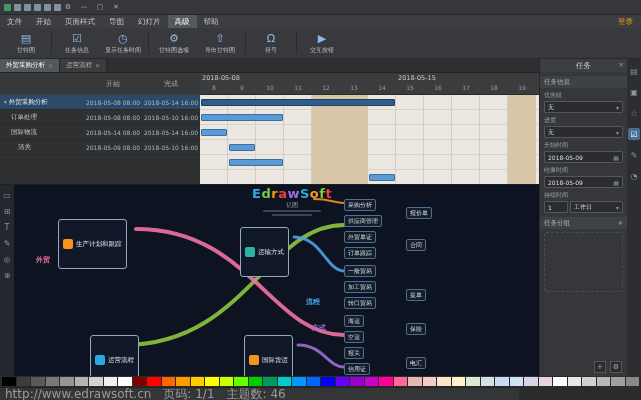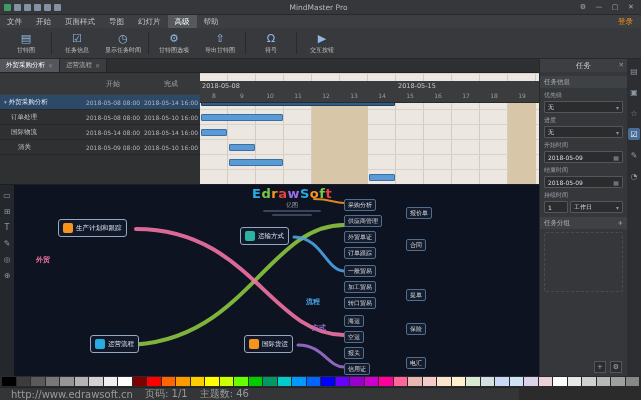--- a/index.html
+++ b/index.html
@@ -48,35 +48,35 @@
 .gt-hcell{width:58px;font-size:7px;color:#a8a8a8;display:flex;align-items:center;justify-content:center}
 .gt-row{height:15px;display:flex;align-items:center;font-size:6.5px;color:#c2c2c2;border-bottom:1px solid #27282a}
 .gt-row.selected{background:#2c4a68;color:#e8eef5}
 .gt-name{width:84px;white-space:nowrap;overflow:hidden}
 .gt-cell{width:58px;text-align:center;font-size:6px;color:#aeb6bd}
 .gt-arrow{font-size:5.5px;color:#9ab;margin-right:2px}
 
 .gantt-timeline{position:relative;flex:1;background:#ece7e0;overflow:hidden;
  background-image:repeating-linear-gradient(to bottom,transparent 0 14px,#d8d2c8 14px 15px),repeating-linear-gradient(to right,transparent 0 27px,#d2ccc3 27px 28px);
  background-position:0 22px,0 0}
-.tl-header{position:absolute;top:8px;left:0;right:0;height:22px;background:#3a3c3e;border-bottom:1px solid #2a2a2a;z-index:3}
+.tl-header{position:absolute;top:0;left:0;right:0;height:22px;background:#3a3c3e;border-bottom:1px solid #2a2a2a;z-index:3}
 .tl-week{position:absolute;top:1px;font-size:6.5px;color:#c8c8c8}
 .tl-day{position:absolute;top:11px;width:28px;text-align:center;font-size:6px;color:#9a9a9a}
 .tl-weekend{position:absolute;top:22px;bottom:0;width:28px;background:#d7c6a7;z-index:1}
 .tl-bar{position:absolute;height:7px;background:#5b9bd5;border:1px solid #3a6ea5;border-radius:1px;z-index:2}
 .tl-bar.summary{background:#2f5d8c;border-color:#1f3f60}
 
 
 .canvas-wrap{position:absolute;top:126px;left:0;width:539px;height:191px;background:#0d1320}
 .canvas-toolbar{position:absolute;left:0;top:0;bottom:0;width:14px;background:#24272c;display:flex;flex-direction:column;align-items:center;gap:7px;padding-top:6px;z-index:5}
 .ct-icon{font-size:8px;color:#8d97a5;line-height:9px}
 .mindmap{position:absolute;left:14px;top:0;width:525px;height:191px;overflow:hidden}
 .edges{position:absolute;left:0;top:0;z-index:1}
 .leaf{position:absolute;font-size:6px;line-height:8px;color:#d6dde6;background:#151d2c;border:1px solid #4f6f92;border-radius:2px;padding:1px 3px;white-space:nowrap;z-index:4}
-.boxnode{position:absolute;background:#10182a;border:1px solid #93a9c0;border-radius:3px;color:#e2e8f0;font-size:6.5px;display:flex;align-items:center;gap:3px;padding:3px 4px;white-space:nowrap;z-index:4}
+.boxnode{position:absolute;background:#10182a;border:1px solid #93a9c0;border-radius:3px;color:#e2e8f0;font-size:6.5px;display:flex;align-items:center;gap:3px;padding:19px 4px;white-space:nowrap;z-index:4}
 .boxnode .nicon{width:10px;height:10px;border-radius:2px;flex:none}
 .maplabel{position:absolute;font-size:7px;font-weight:bold;z-index:4;white-space:nowrap}
 .logo{position:absolute;text-align:center;z-index:4}
 .logo .wordmark{font-size:13px;font-weight:bold;letter-spacing:.5px;line-height:14px}
 .logo .sub{font-size:6px;color:#9aa4b2;line-height:7px}
 .logo .bar{height:2px;background:#39445a;border-radius:1px;margin:2px auto 0}
 
 
 .sidebar{position:absolute;left:539px;top:0;width:88px;height:317px;background:#35373a;border-left:1px solid #26282a}
 .sb-title{height:13px;line-height:13px;text-align:center;font-size:7.5px;color:#d0d0d0;background:#3c3e41;position:relative}
@@ -96,38 +96,37 @@
 
 .right-iconbar{position:absolute;left:627px;top:0;width:14px;height:317px;background:#2c2e31;display:flex;flex-direction:column;align-items:center;gap:9px;padding-top:6px}
 .ri-icon{font-size:8px;color:#8d97a5;width:12px;height:12px;display:flex;align-items:center;justify-content:center;border-radius:2px}
 .ri-icon.active{background:#4a6d96;color:#fff}
 
 
 .palette{position:absolute;top:376px;left:0;width:641px;height:11px;background:#2b2b2b;display:flex;gap:1px;padding:1px 2px}
 .swatch{flex:1;height:9px}
 
 
-.statusbar{position:absolute;top:387px;left:0;width:519px;height:13px;background:#333537;border-top:1px solid #222;display:flex;align-items:center;gap:12px;padding:0 11px;font-size:10px;color:#9a9a9a}
+.statusbar{position:absolute;top:387px;left:0;width:519px;height:13px;background:#333537;border-top:1px solid #222;display:flex;align-items:center;gap:12px;padding:0 5px;font-size:12px;color:#9a9a9a}
 .statusbar .spacer{flex:1}
 </style>
 </head>
 <body>
 
 <div class="app">
 
   <div class="titlebar">
     <div class="qa">
         <span class="qi" style="background: rgb(63, 174, 106);"></span>
         <span class="qi" style="background: rgb(143, 162, 181);"></span>
         <span class="qi" style="background: rgb(143, 162, 181);"></span>
         <span class="qi" style="background: rgb(143, 162, 181);"></span>
         <span class="qi" style="background: rgb(143, 162, 181);"></span>
         <span class="qi" style="background: rgb(143, 162, 181);"></span>
       </div>
-    <div class="title">MindMaster Pro</div>
     <div class="winctl">
         <span class="wc">⚙</span>
         <span class="wc">—</span>
         <span class="wc">▢</span>
         <span class="wc close">✕</span>
       </div>
   </div>
 
   <div class="menubar">
     <div class="menu-items">

